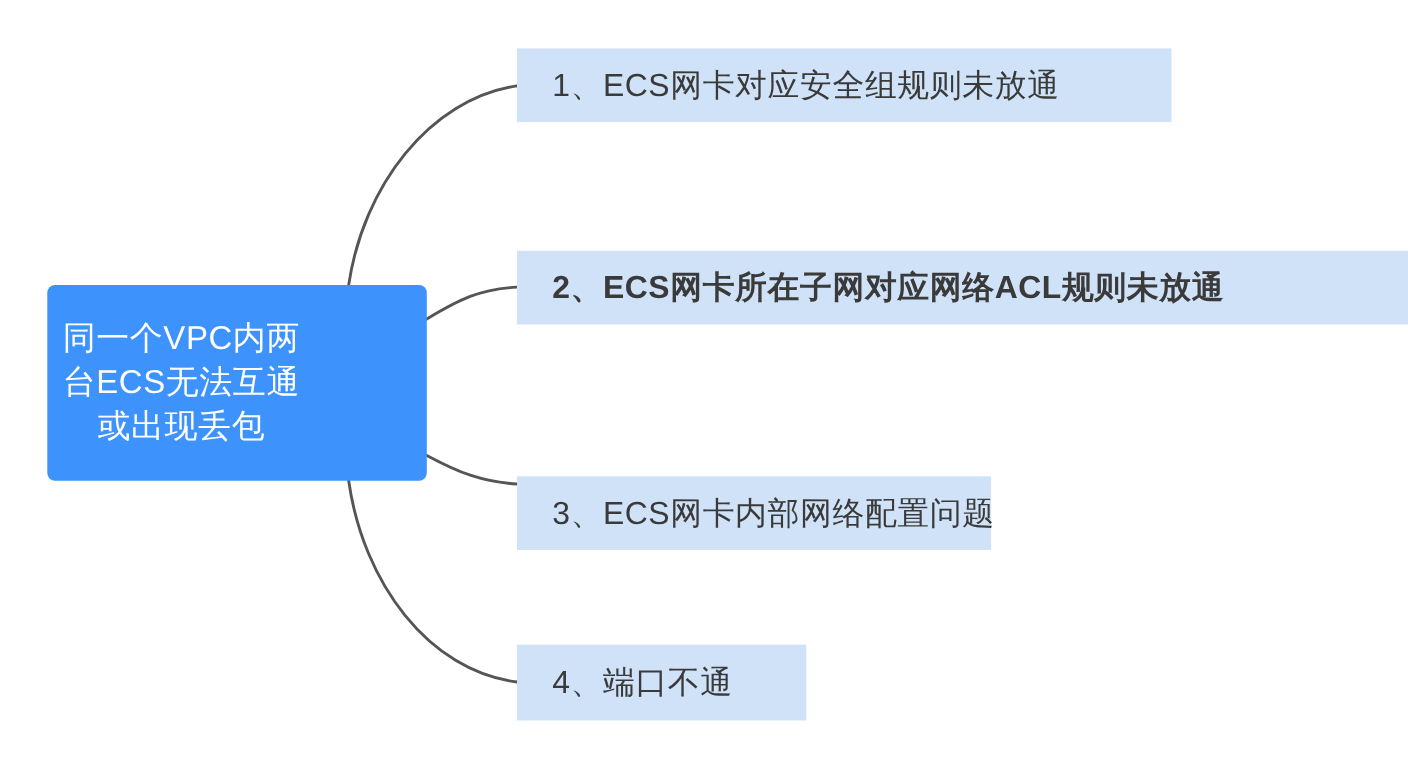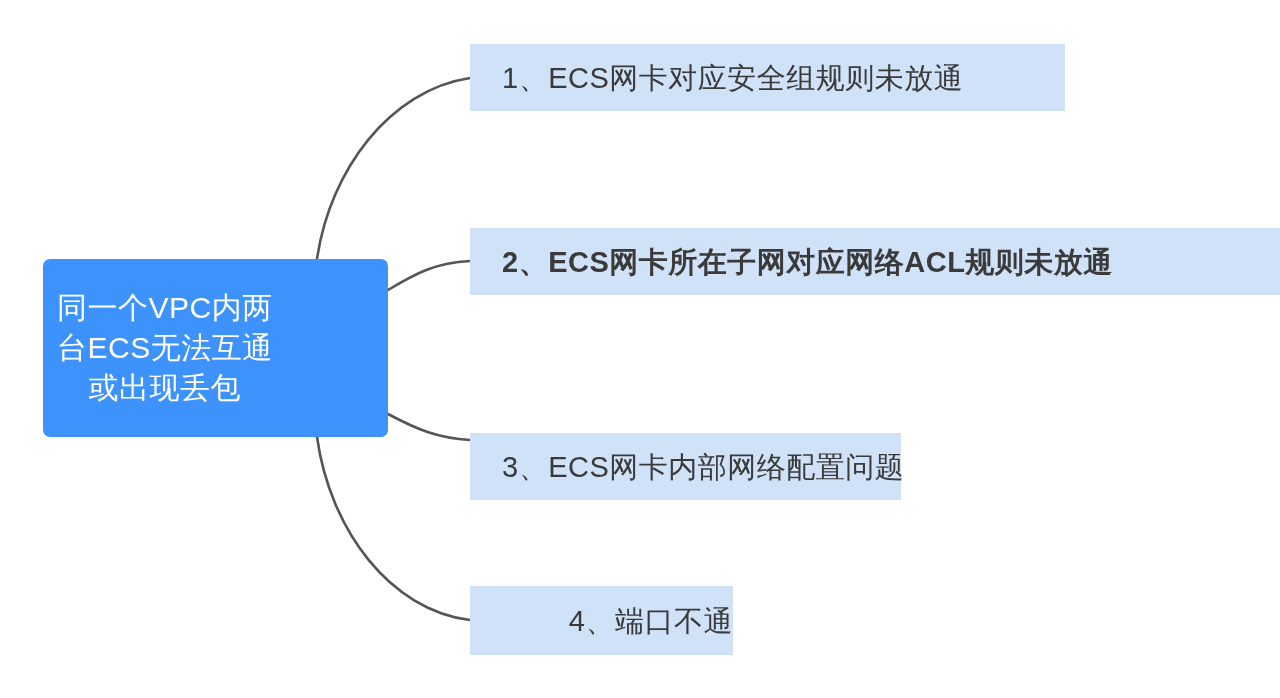--- a/index.html
+++ b/index.html
@@ -71,21 +71,21 @@
     font-size: 29px;
     line-height: 34px;
     letter-spacing: 0.5px;
     white-space: nowrap;
     padding-left: 32px;
   }
 
   #branch-node-1 { left: 470px; top: 44px;  width: 595px; height: 67px; }
   #branch-node-2 { left: 470px; top: 228px; width: 872px; height: 67px; font-weight: bold; }
   #branch-node-3 { left: 470px; top: 406px; width: 431px; height: 67px; margin-top: 27px; }
-  #branch-node-4 { left: 470px; top: 586px; width: 263px; height: 69px; justify-content: flex-end; }
+  #branch-node-4 { left: 470px; top: 586px; width: 263px; height: 69px; }
 </style>
 </head>
 <body>
 
 <div id="mindmap-canvas">
 
   <svg id="connector-layer" viewBox="0 0 1280 698" width="1280" height="698" xmlns="http://www.w3.org/2000/svg">
     <g fill="none" stroke="#555555" stroke-width="2.6" stroke-linecap="round">
       <path d="M 317 259 C 330 170 390 90 470 78"></path>
       <path d="M 388 290 C 418 272 436 263 470 261"></path>

